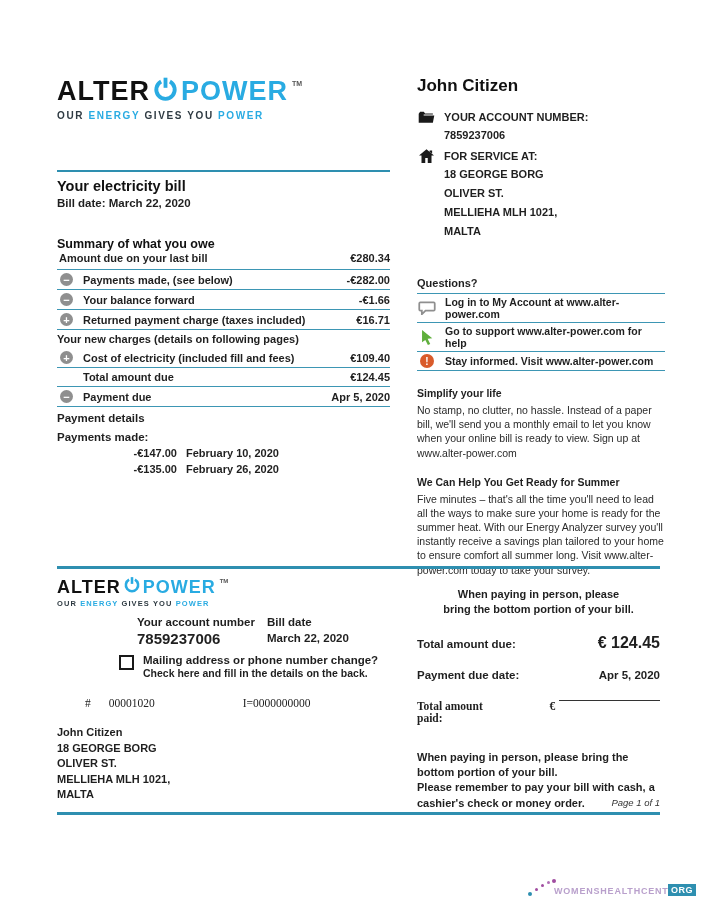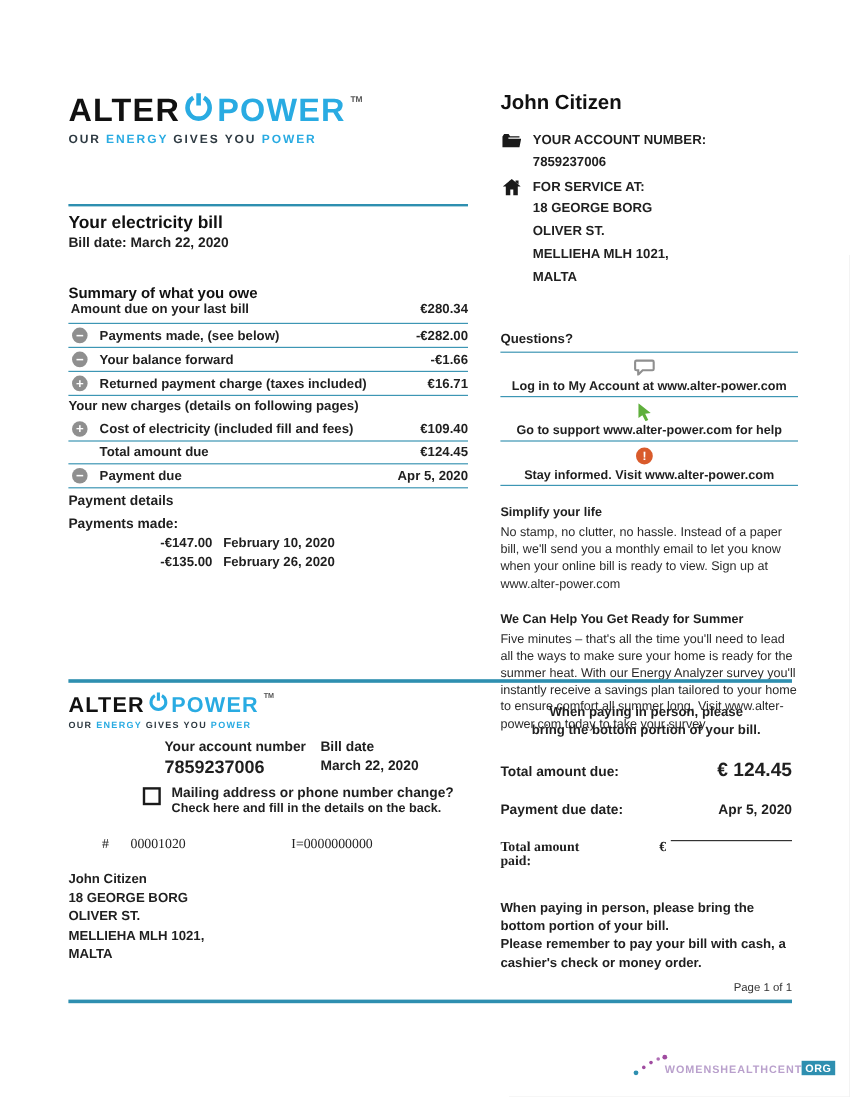--- a/index.html
+++ b/index.html
@@ -46,21 +46,21 @@
   .srow-full { padding-left:0; }
   .pd-head { font-size:11.5px; font-weight:700; margin-top:5px; }
   .pd-sub { font-size:11.5px; font-weight:700; margin-top:7px; }
   .pay-line { display:flex; font-size:11px; font-weight:700; margin-top:4px; }
   .pay-amt { width:120px; text-align:right; }
   .pay-date { margin-left:9px; }
   
   .rightcol { position:absolute; left:417px; top:277px; width:248px; }
   .q-head { font-size:11px; font-weight:700; margin-bottom:4px; }
   .qrows { border-bottom:1.5px solid #3d96b4; }
-  .qrow { display:flex; align-items:center; border-top:1.5px solid #3d96b4; padding:2px 0;flex-direction:column; }
+  .qrow { display:flex; align-items:center; border-top:1.5px solid #3d96b4; padding:2px 0; }
   .q-ic { flex:0 0 20px; margin-right:8px; display:flex; justify-content:center; align-items:center; }
   .q-txt { font-size:10.5px; font-weight:700; }
   .info-head { font-size:10.5px; font-weight:700; margin-top:16px; }
   .info-body { font-size:10.5px; line-height:1.35; margin-top:4px; color:#2a2a2a; }
   .alert-circ { width:14px; height:14px; border-radius:50%; background:#d95b2b; color:#fff;
                 display:flex; align-items:center; justify-content:center; font-size:10px; font-weight:800; }
   
   .stub { position:absolute; left:57px; top:566px; width:603px; border-top:3px solid #2e8fb0; padding-top:7px; }
   .stub-left { position:absolute; left:0; top:7px; width:350px; }
   .stub-cols { display:flex; margin-top:8px; margin-left:80px; }
@@ -80,21 +80,21 @@
   .bring-note { text-align:center; font-size:11px; font-weight:700; line-height:1.35; }
   .amt-row { display:flex; justify-content:space-between; align-items:baseline; margin-top:17px; }
   .amt-label { font-size:11.5px; font-weight:700; }
   .amt-big { font-size:16px; font-weight:700; }
   .amt-val { font-size:11.5px; font-weight:700; }
   .paid-row { margin-top:19px; display:flex; align-items:flex-start;font-family:Liberation Serif, serif; }
   .paid-cur { margin-left:42px; font-size:11.5px; font-weight:700; }
   .paid-line { display:inline-block; width:105px; border-bottom:1.5px solid #333; margin-left:4px; }
   .reminder { margin-top:26px; font-size:11px; font-weight:700; line-height:1.4; }
   
-  .pagefoot { position:absolute; left:57px; top:818px; width:603px; }
+  .pagefoot { position:absolute; left:57px; top:797px; width:603px;font-style:italic; }
   .pagenum { text-align:right; font-size:9.5px; color:#333; }
   .foot-rule { border-top:3px solid #2e8fb0; margin-top:4px; }
   .watermark { position:absolute; right:12px; top:876px; width:170px; height:28px; }
   .wm-text { position:absolute; left:28px; top:10px; font-size:9px; letter-spacing:0.8px; color:#b9a0cc; font-weight:700; }
   .wm-badge { position:absolute; right:0; top:8px; background:#2e8fb0; color:#fff; font-size:9px; font-weight:700; padding:1px 3px; letter-spacing:0.5px; }
   .dot { position:absolute; border-radius:50%; }
 </style>
 </head>
 <body>
 

